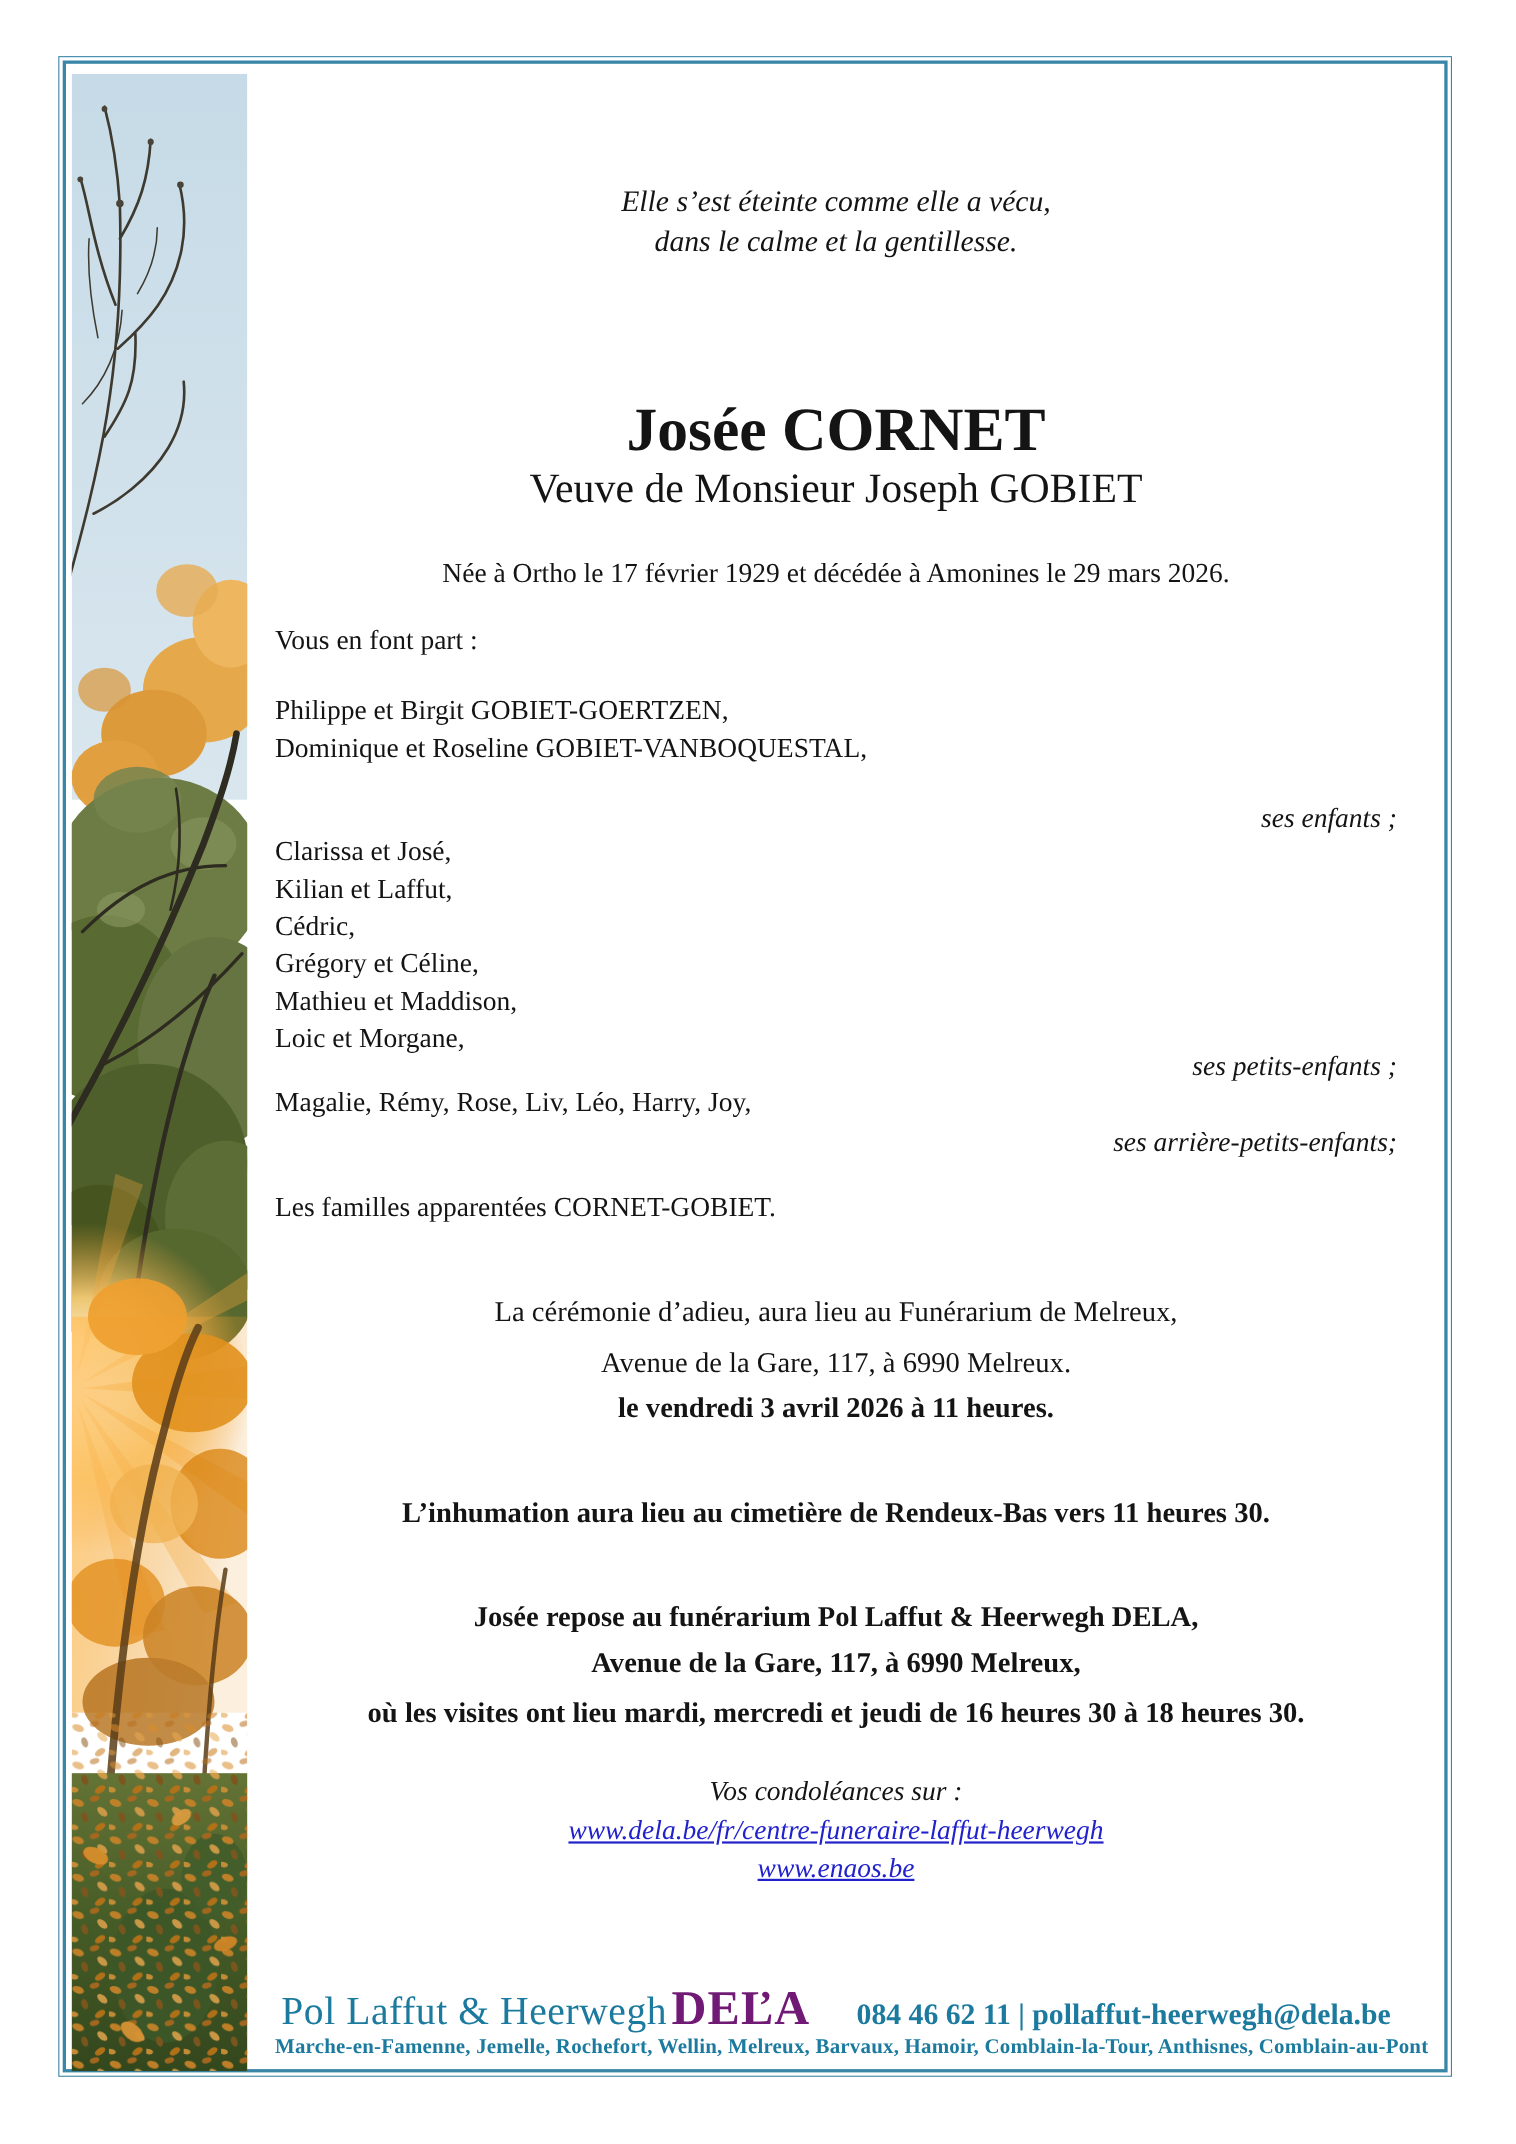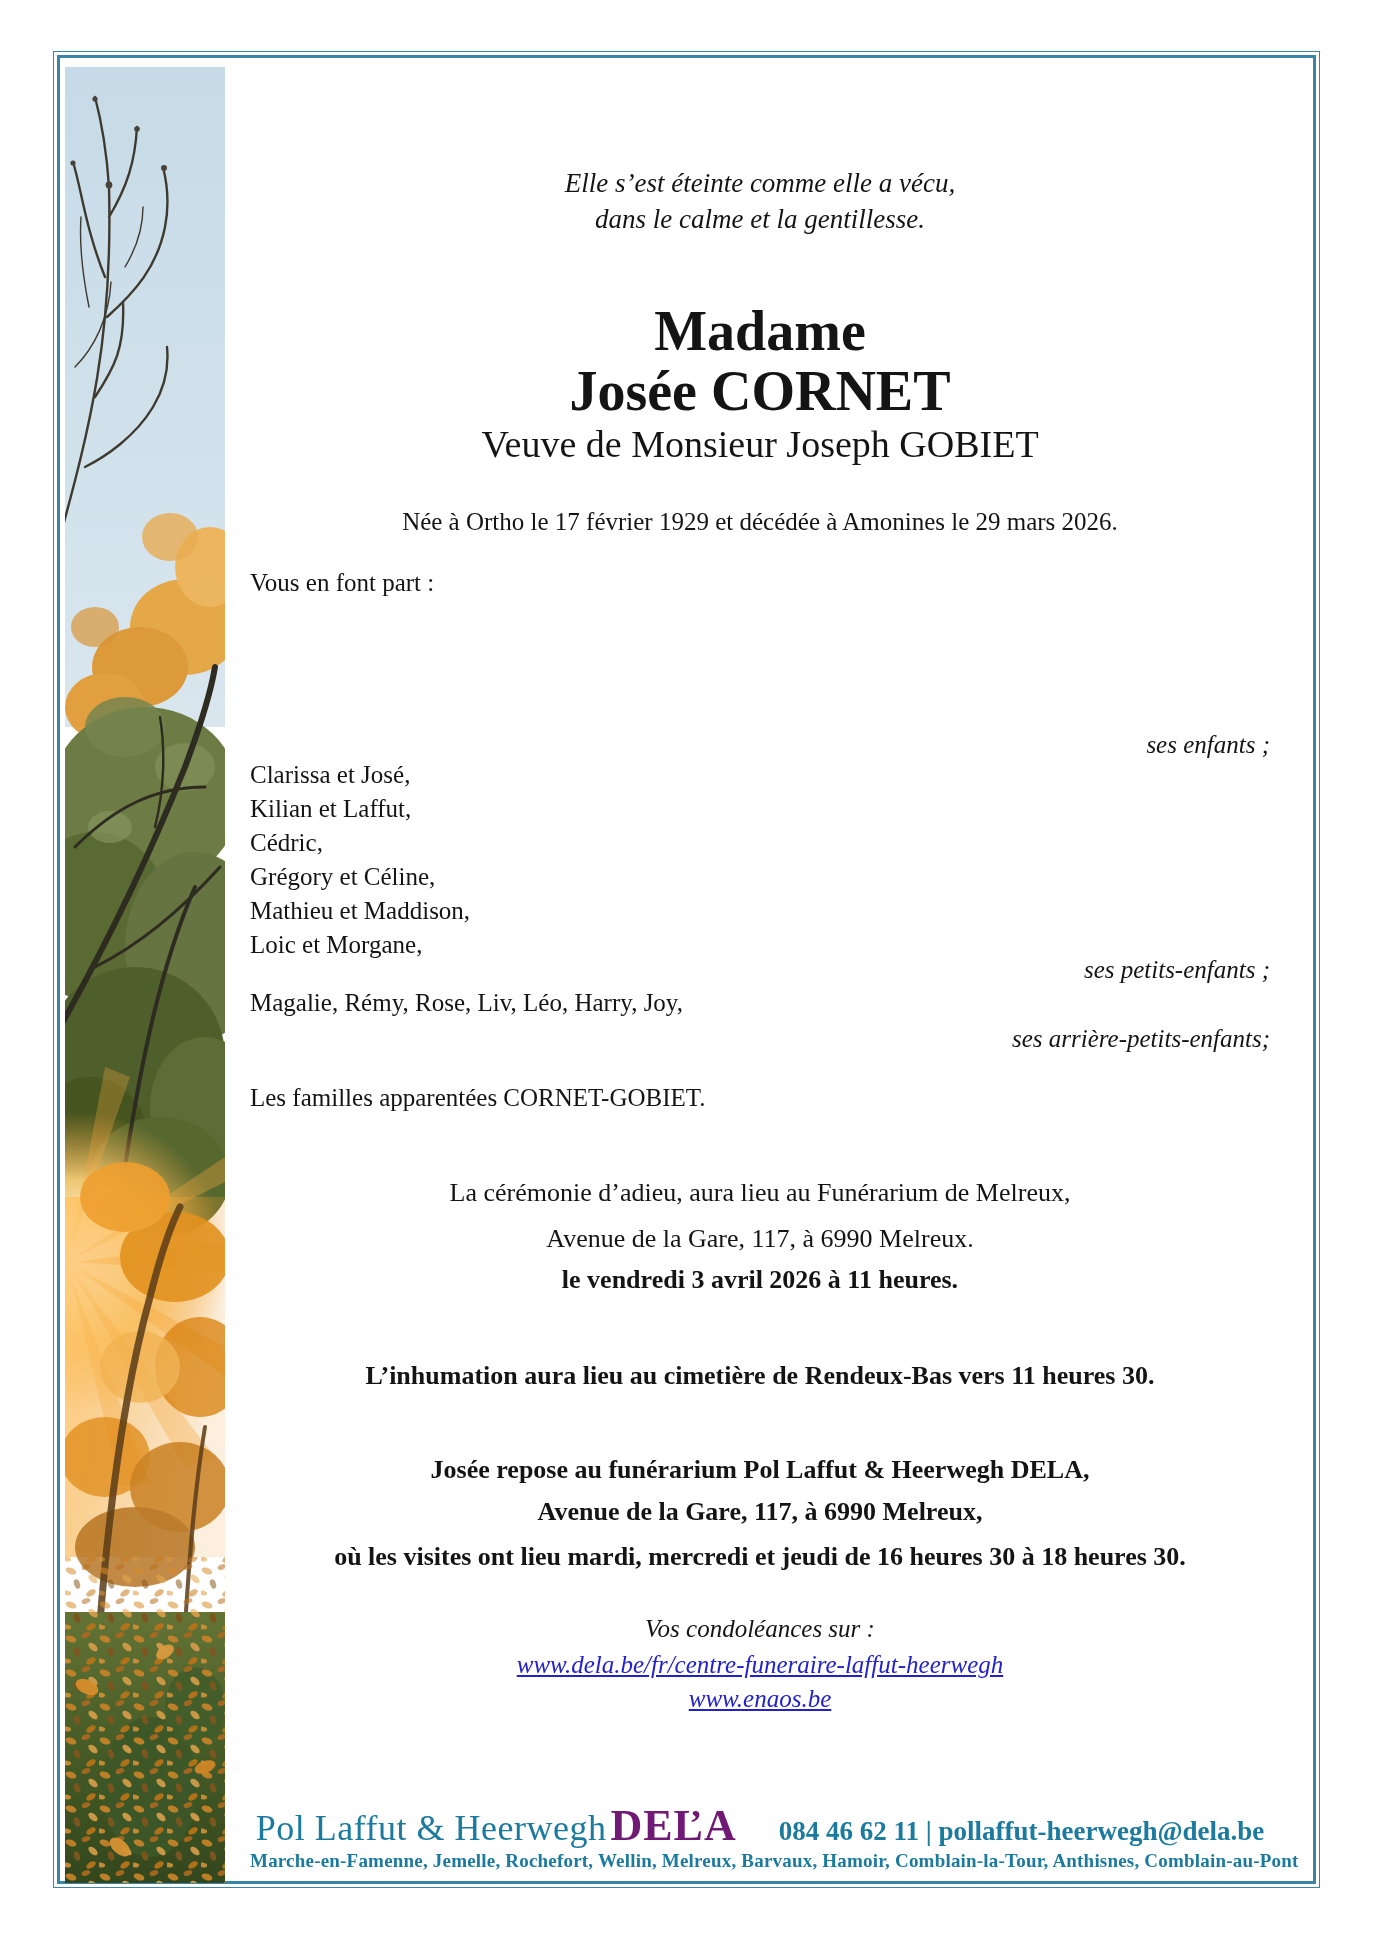--- a/index.html
+++ b/index.html
@@ -153,28 +153,31 @@
     </svg>
   </div>
 
   <div class="content">
 
     <div class="line c epitaph" style="top:166px;">
       <div>Elle s’est éteinte comme elle a vécu,</div>
       <div>dans le calme et la gentillesse.</div>
     </div>
 
-    <div class="line c big-title" style="top:302px;">Madame</div>
     <div class="line c big-title" style="top:362px;">Josée CORNET</div>
     <div class="line c subtitle" style="top:425px;">Veuve de Monsieur Joseph GOBIET</div>
 
     <div class="line c body-t" style="top:505px;">Née à Ortho le 17 février 1929 et décédée à Amonines le 29 mars 2026.</div>
 
     <div class="line l body-t" style="top:566px;">Vous en font part :</div>
 
+    <div class="line l body-t names" style="top:630px;">
+      <div>Philippe et Birgit GOBIET-GOERTZEN,</div>
+      <div>Dominique et Roseline GOBIET-VANBOQUESTAL,</div>
+    </div>
 
     <div class="line r body-t it" style="top:728px;">ses enfants ;</div>
 
     <div class="line l body-t names" style="top:758px;">
       <div>Clarissa et José,</div>
       <div>Kilian et Laffut,</div>
       <div>Cédric,</div>
       <div>Grégory et Céline,</div>
       <div>Mathieu et Maddison,</div>
       <div>Loic et Morgane,</div>

